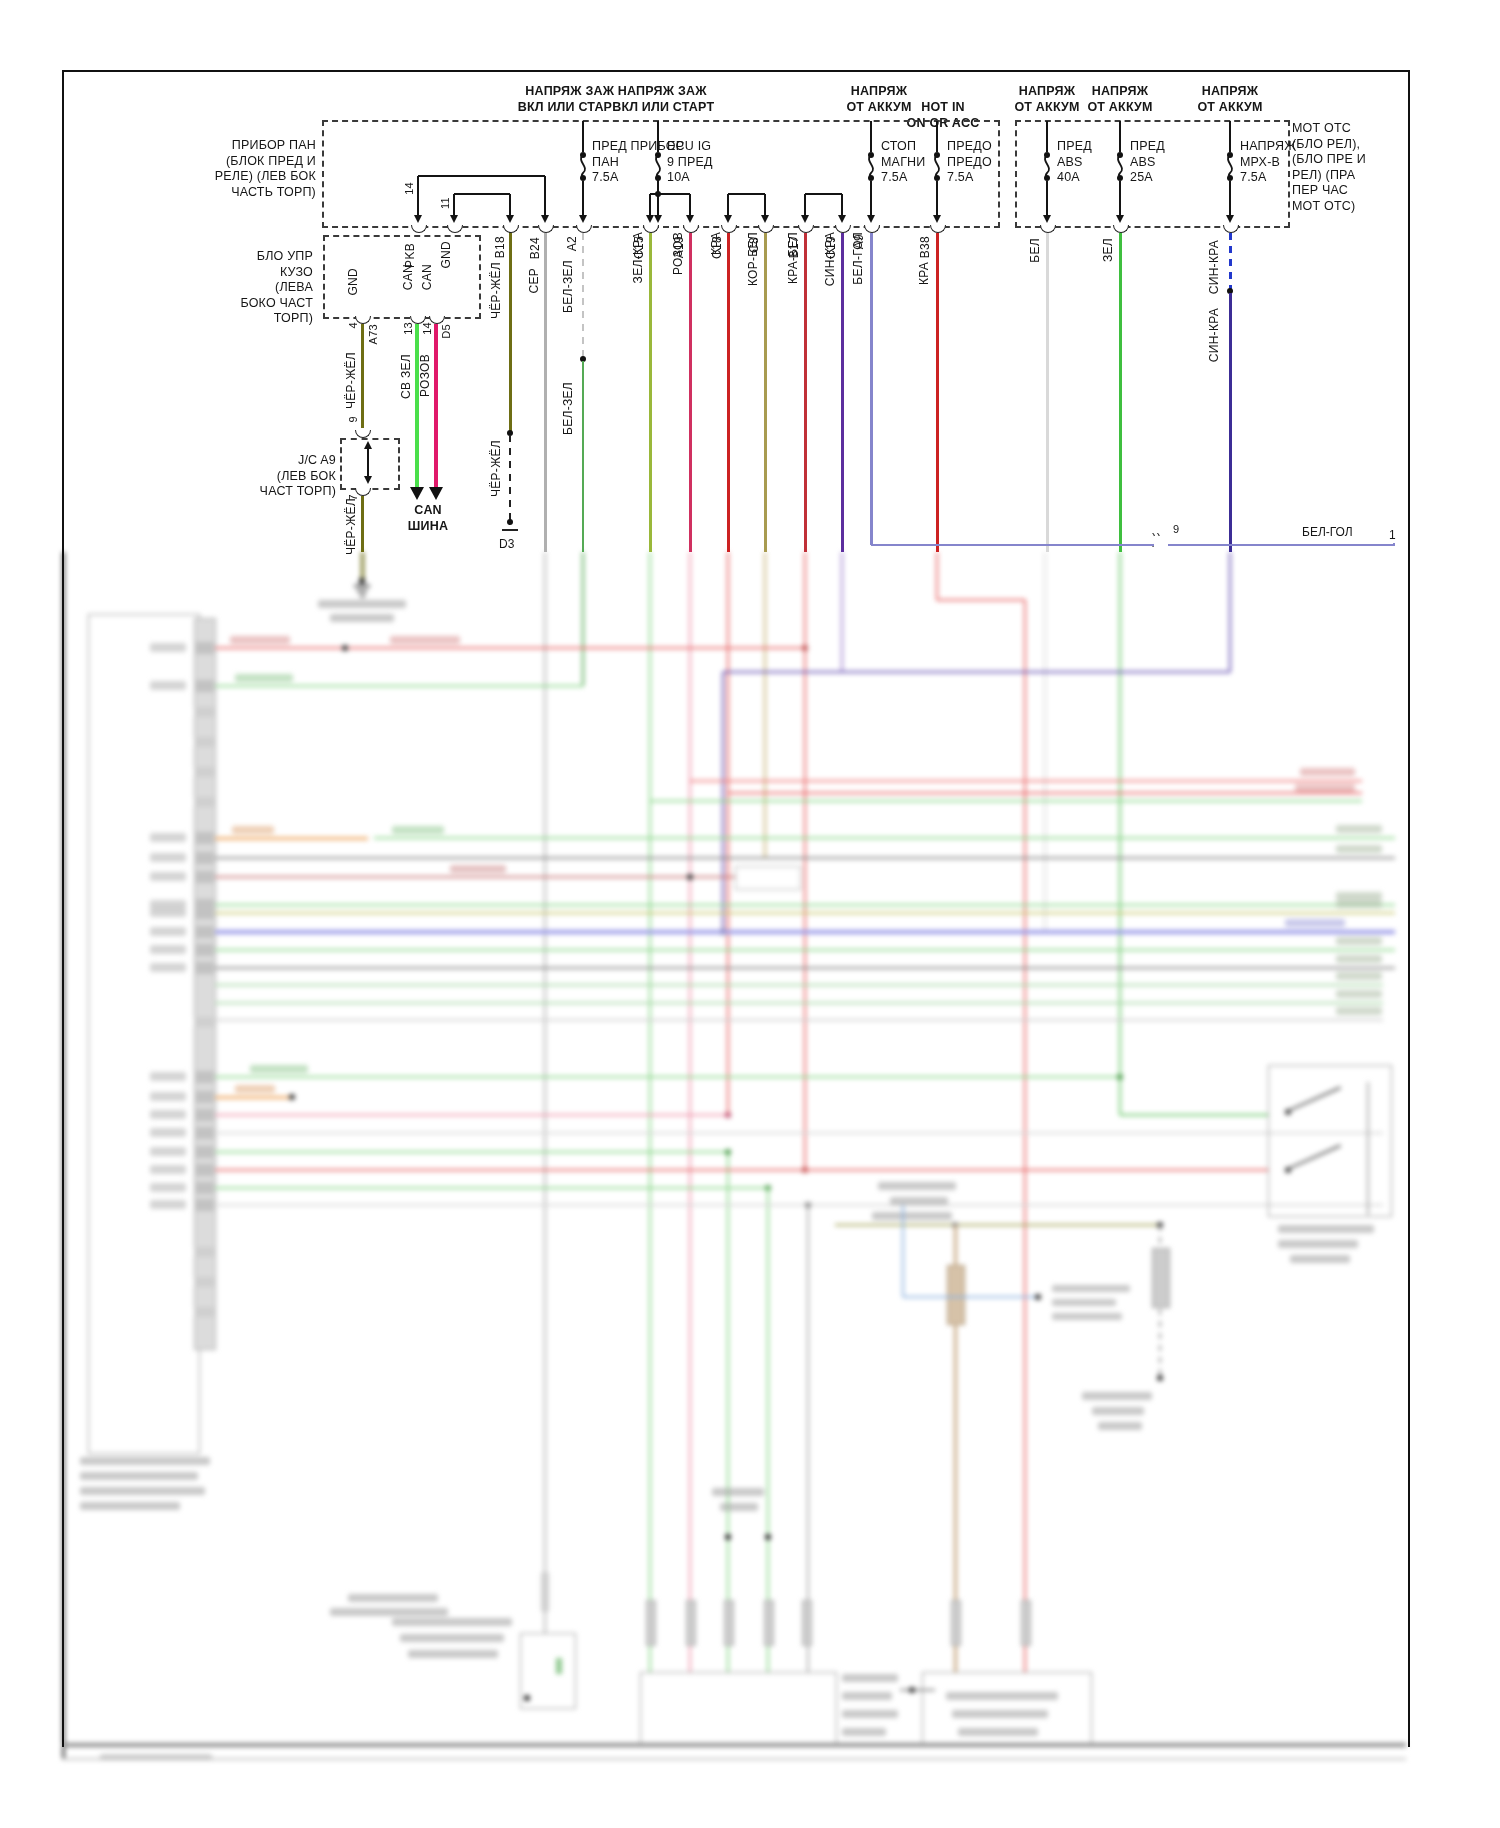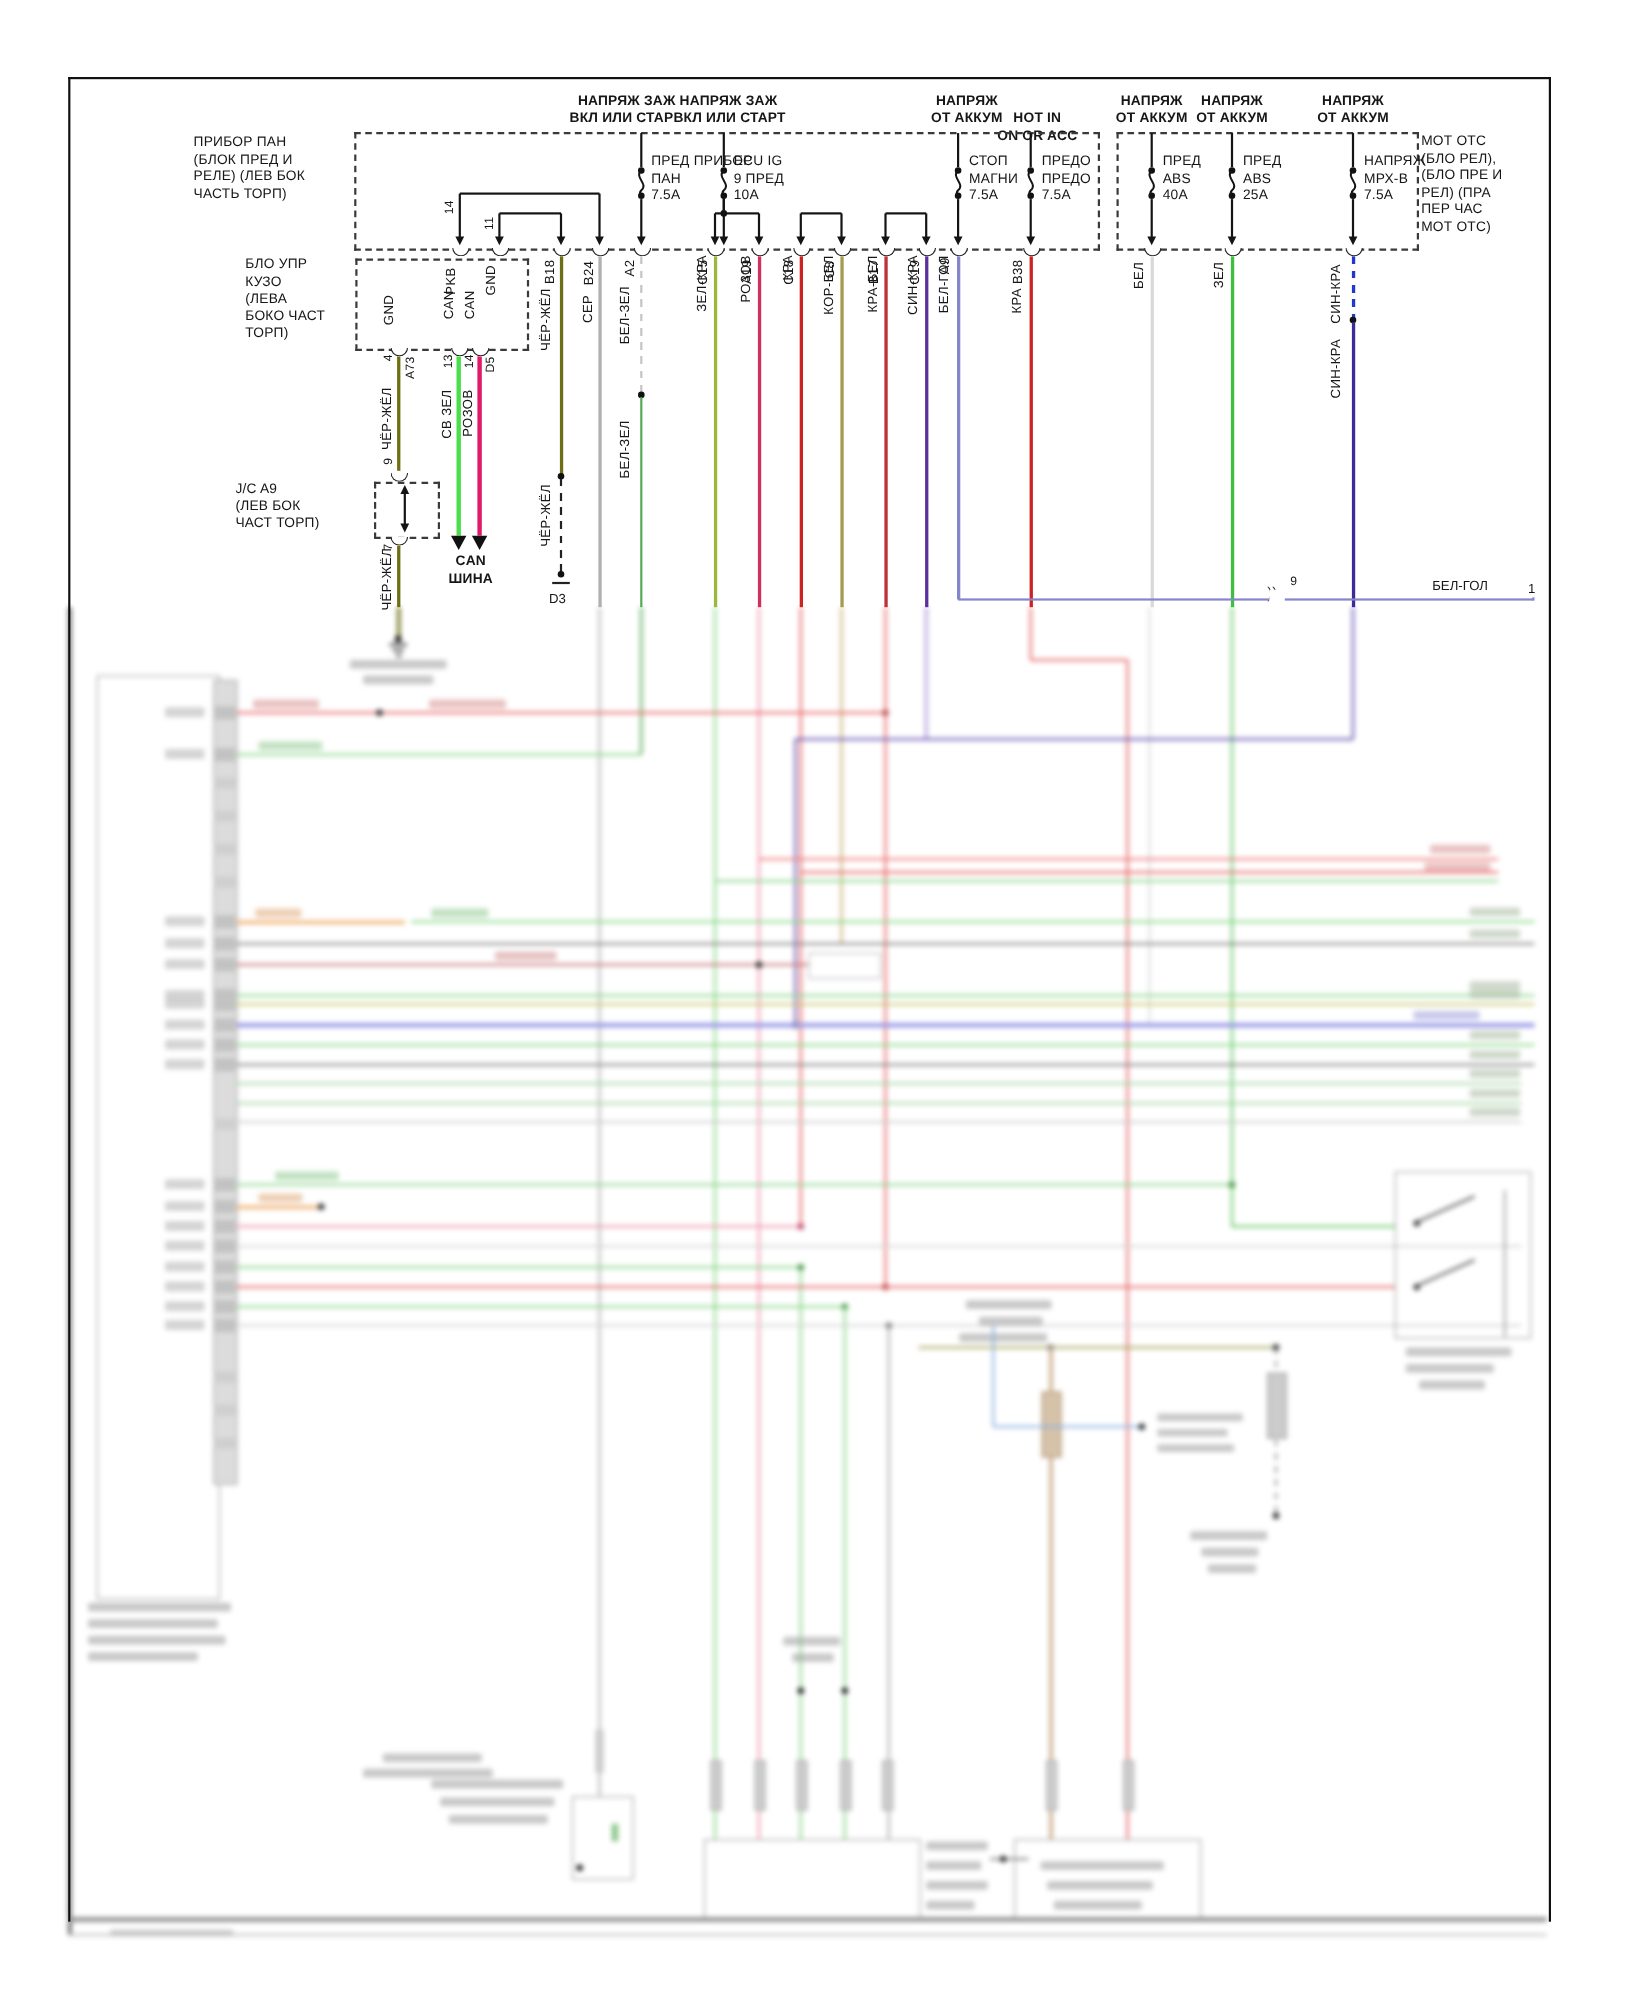--- a/index.html
+++ b/index.html
@@ -1,20 +1,20 @@
 <!DOCTYPE html>
 <html><head>
 <meta charset="utf-8">
 <style>
   html,body{margin:0;padding:0;background:#fff;}
   #page{position:relative;width:1500px;height:1828px;background:#fff;overflow:hidden;
         font-family:"Liberation Sans","DejaVu Sans",sans-serif;color:#161616;}
   .a{position:absolute;}
   .lbl{position:absolute;font-size:12.5px;line-height:15.5px;white-space:pre-line;color:#161616;letter-spacing:.2px;}
-  .ctr{text-align:center;font-weight:bold;} .rgt{text-align:left;}
+  .ctr{text-align:center;font-weight:bold;} .rgt{text-align:right;margin-top:16px;}
   .rl{position:absolute;writing-mode:vertical-rl;transform:rotate(180deg);font-size:12px;
       letter-spacing:.3px;white-space:nowrap;color:#161616;line-height:13px;}
   .num{position:absolute;font-size:11px;color:#161616;}
   .dbox{position:absolute;border:2px dashed #3a3a3a;}
   #blur{position:absolute;left:0;top:552px;width:1500px;height:1276px;filter:blur(2.6px);}
   #sharp{position:absolute;left:0;top:0;width:1500px;height:1828px;}
 </style>
 </head>
 <body>
 

